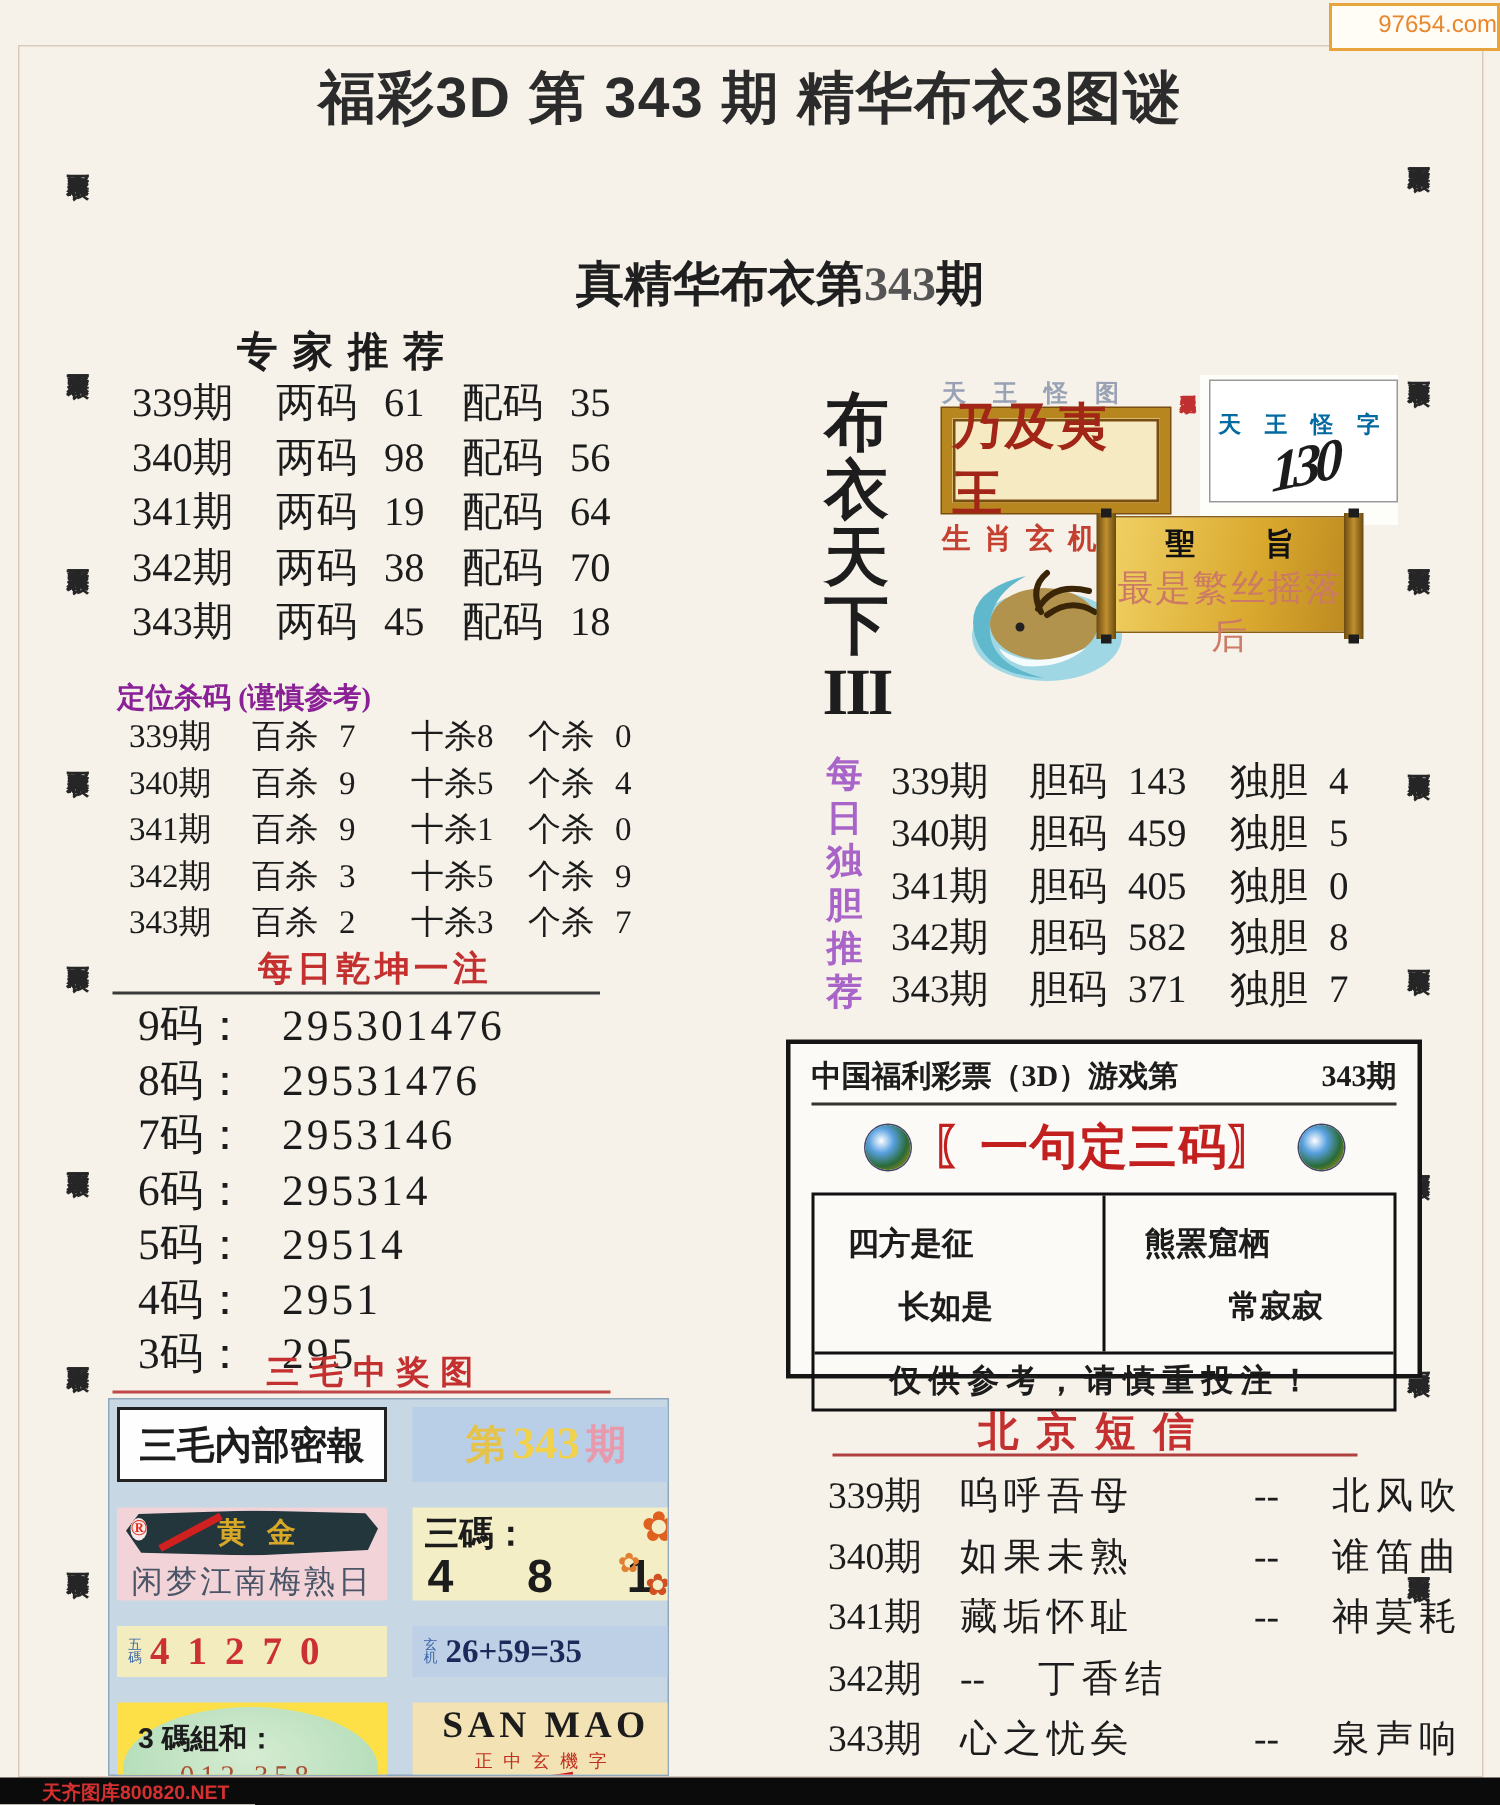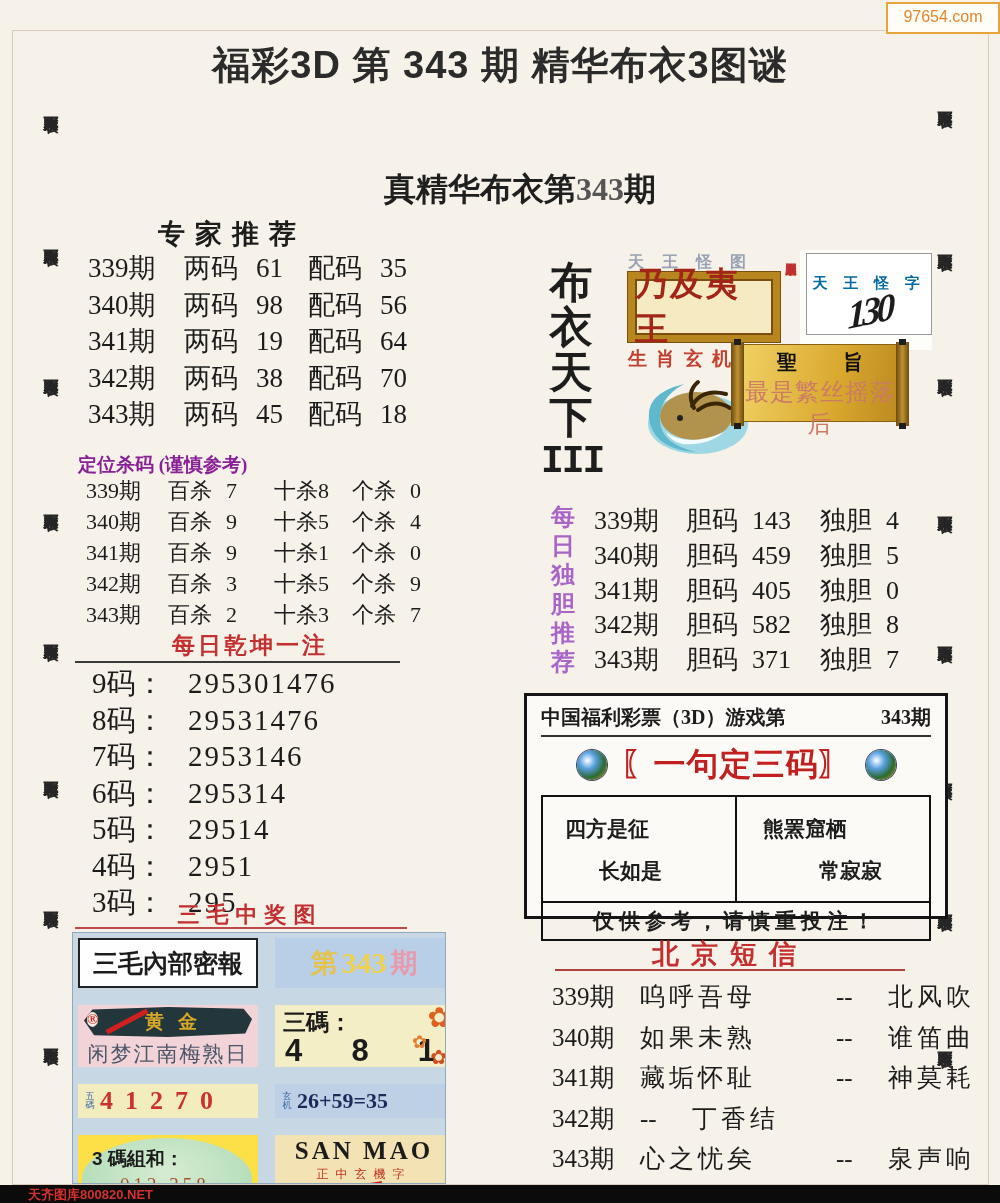--- a/index.html
+++ b/index.html
@@ -3,21 +3,21 @@
 <meta charset="utf-8">
 <style>
   html,body{margin:0;padding:0;}
   body{width:1000px;height:1203px;position:relative;background:#f6f2e9;
        font-family:"Liberation Serif", serif;overflow:hidden;color:#1c1c1c;}
   .abs{position:absolute;}
   .sans{font-family:"Liberation Sans", sans-serif;}
   
   .frame{left:12px;top:30px;width:975px;height:1153px;border:1px solid #dcc9bd;pointer-events:none;}
   .watermark-box{left:886px;top:2px;width:110px;height:28px;background:#fffdf6;border:2px solid #e8a43c;
-      color:#e8872e;font-size:16px;text-align:center;line-height:26px;font-family:"Liberation Sans",sans-serif;}
+      color:#e8872e;font-size:16px;text-align:right;line-height:26px;font-family:"Liberation Sans",sans-serif;}
   .footer-bar{left:0;top:1185px;width:1000px;height:18px;background:#0b0b0b;}
   .footer-text{left:28px;top:1186px;font-size:13px;font-weight:bold;color:#d43030;font-family:"Liberation Sans",sans-serif;}
   
   .vbanner{position:absolute;writing-mode:vertical-rl;text-orientation:upright;font-weight:bold;
       font-size:15px;color:#262626;font-family:"Liberation Sans",sans-serif;line-height:1;}
   
   .main-title{left:80px;top:40px;width:840px;text-align:center;font-size:38px;font-weight:bold;color:#2b2b2b;letter-spacing:1px;}
   .subtitle{left:384px;top:152px;font-size:32px;font-weight:bold;color:#1f1f1f;margin-top:16px;}
   .subtitle .num{color:#555;font-weight:600;font-family:"Liberation Serif",serif;}
   .expert-heading{left:158px;top:216px;font-size:27px;font-weight:bold;letter-spacing:10px;}
@@ -75,21 +75,21 @@
   .sm-ellipse .z1{margin:2px 0 0 38px;font-size:19px;color:#a85030;letter-spacing:4px;}
   .sm-ellipse .z2{margin:2px 0 0 78px;font-size:19px;color:#a85030;letter-spacing:2px;}
   .dot{position:absolute;border-radius:50%;}
   .sm-c8{background:#f2e2b4;text-align:center;}
   .sm-c8 .en{font-size:25px;font-weight:bold;letter-spacing:3px;margin-top:2px;}
   .sm-c8 .cap{font-size:12px;color:#c03020;letter-spacing:7px;margin-top:1px;}
   .sm-c8 .glyph{display:inline-block;font-size:50px;font-weight:bold;color:#d41818;transform:rotate(-8deg);line-height:46px;}
   
   .buyi{left:541px;top:260px;width:60px;text-align:center;font-weight:bold;color:#1d1d1d;}
   .buyi .ch{font-size:43px;line-height:45px;}
-  .buyi .rn{font-size:38px;line-height:44px;letter-spacing:-2px;font-family:Liberation Mono, monospace;}
+  .buyi .rn{font-size:44px;line-height:44px;letter-spacing:-2px;font-family:Liberation Serif, serif;}
   .tw-gray{left:628px;top:252px;width:155px;font-size:16px;font-weight:bold;color:#98a2b4;letter-spacing:7px;white-space:nowrap;}
   .tan-box{left:628px;top:272px;width:152px;height:70px;background:#f6eac2;border:7px solid #b8861e;
       box-shadow:inset 0 0 0 2px #7a4e10, 0 0 0 1px #7a4e10;box-sizing:border-box;
       display:flex;align-items:center;justify-content:center;}
   .tan-box span{font-size:33px;font-weight:bold;color:#a22618;letter-spacing:2px;}
   .tw-side{left:783px;top:255px;writing-mode:vertical-rl;text-orientation:upright;font-size:11px;color:#c03030;font-weight:bold;}
   .white-panel{left:800px;top:250px;width:132px;height:100px;background:#fdfdfa;}
   .white-box{left:806px;top:253px;width:124px;height:80px;background:#fff;border:1px solid #999;text-align:center;}
   .white-box .hd{font-size:15px;color:#0369a1;font-weight:bold;letter-spacing:6px;margin-top:20px;white-space:nowrap;}
   .white-box .scrib{display:inline-block;font-size:38px;font-weight:bold;font-style:italic;letter-spacing:-4px;

